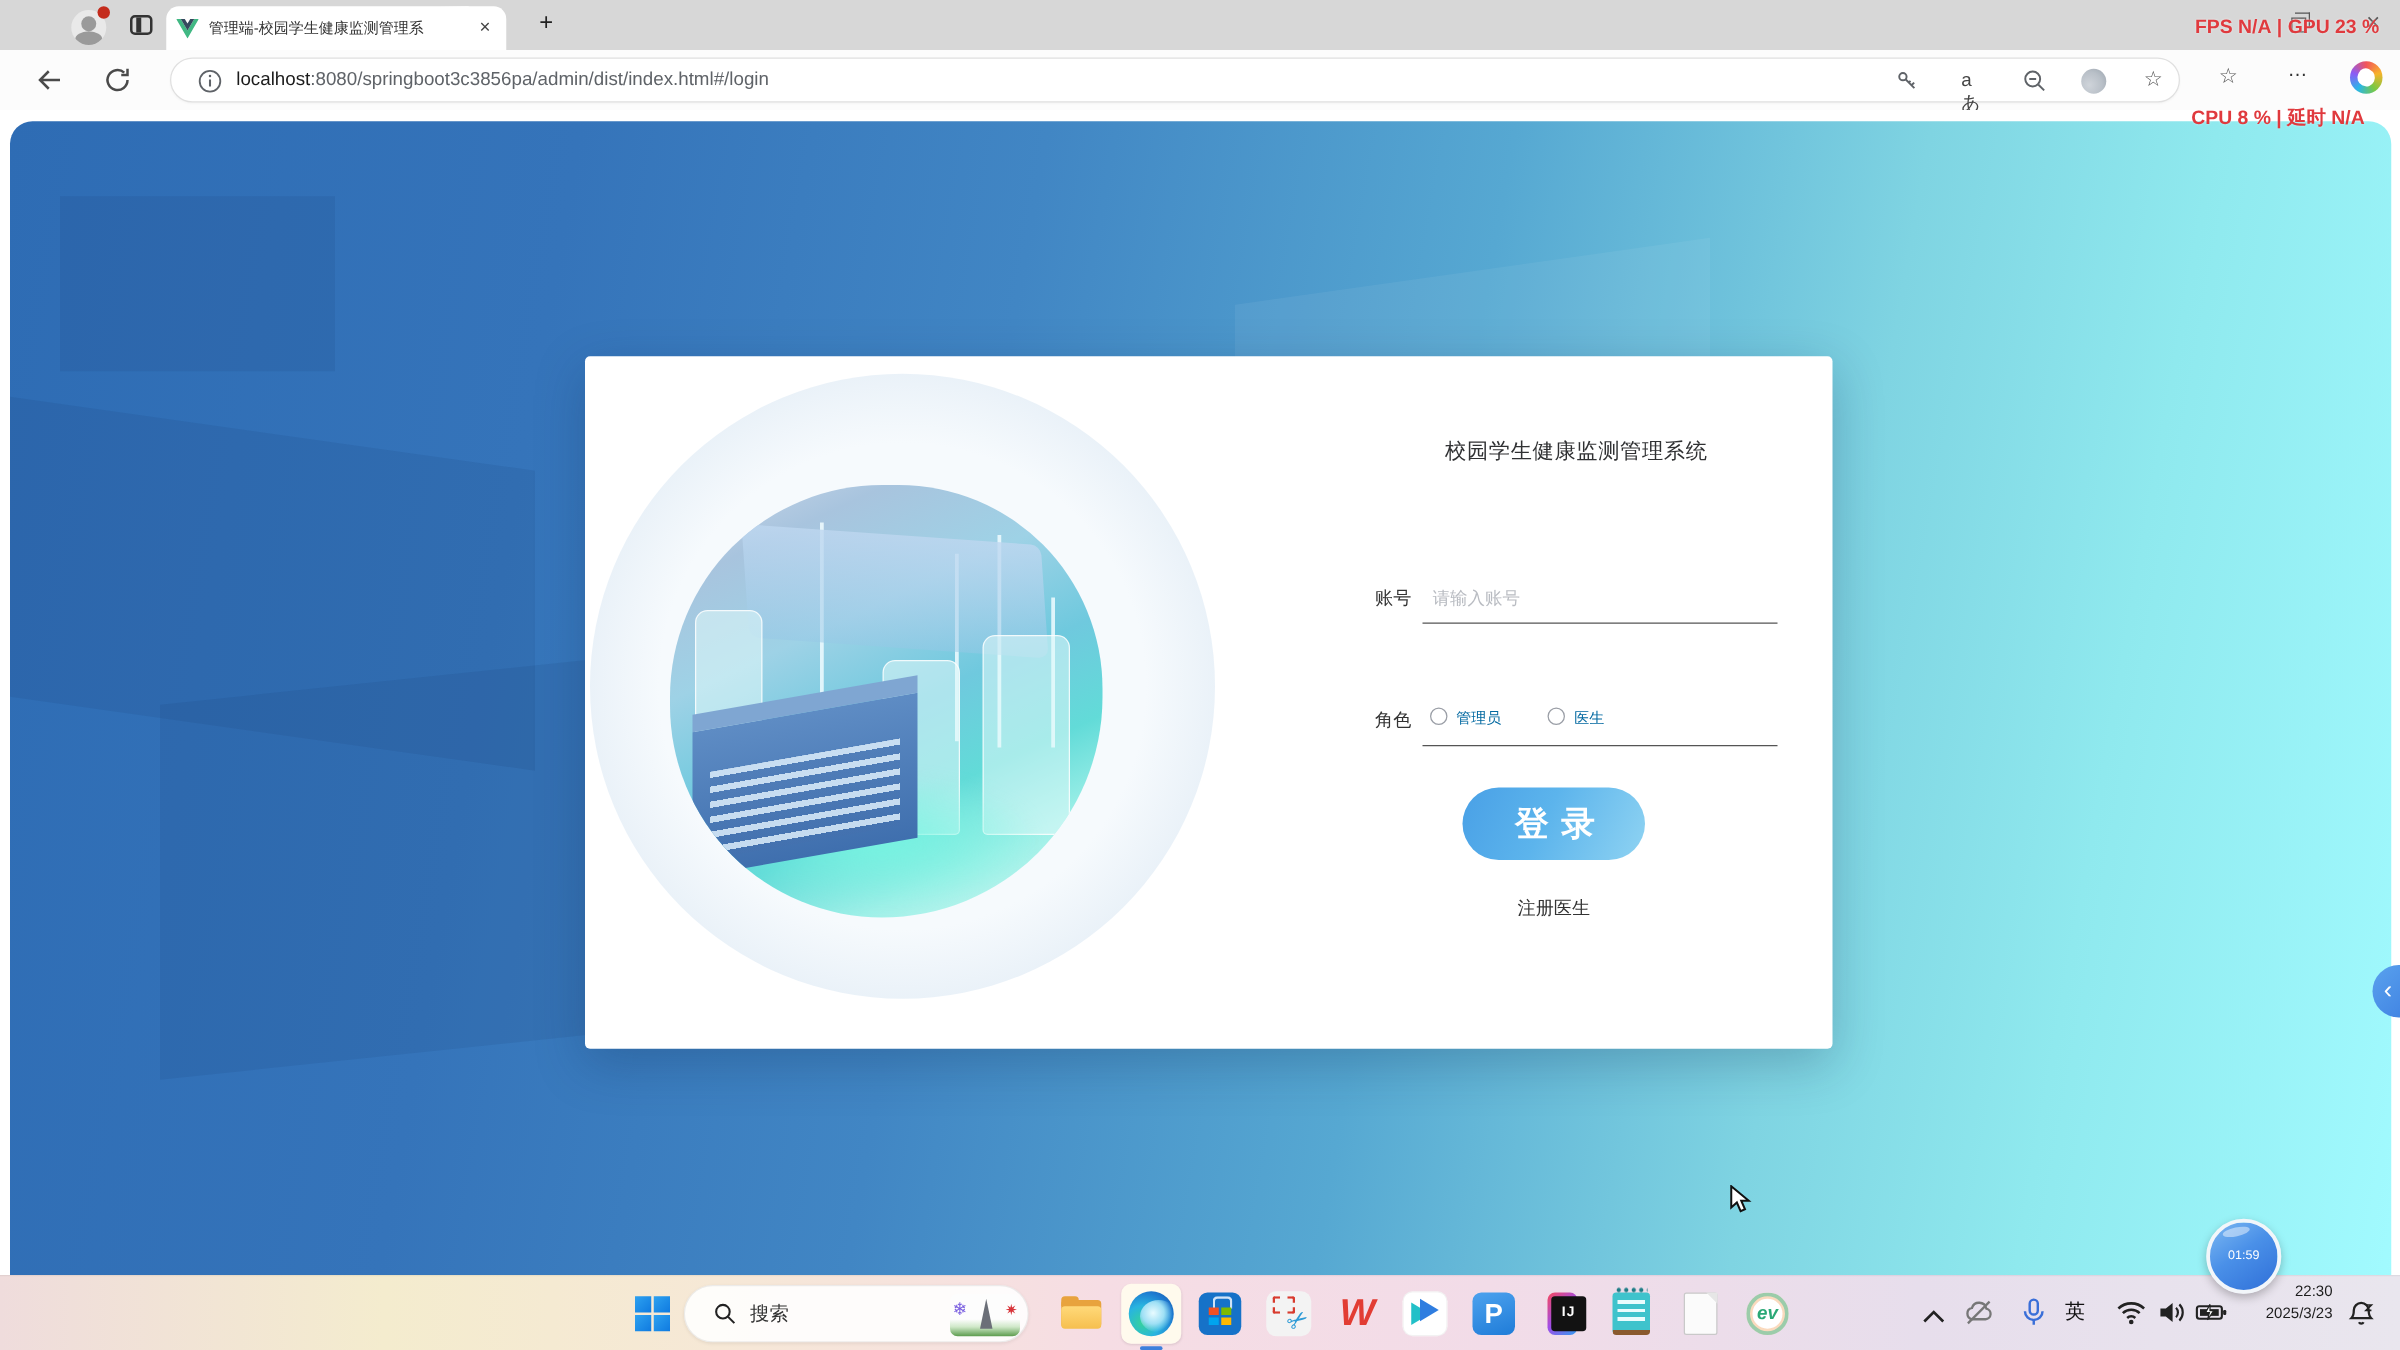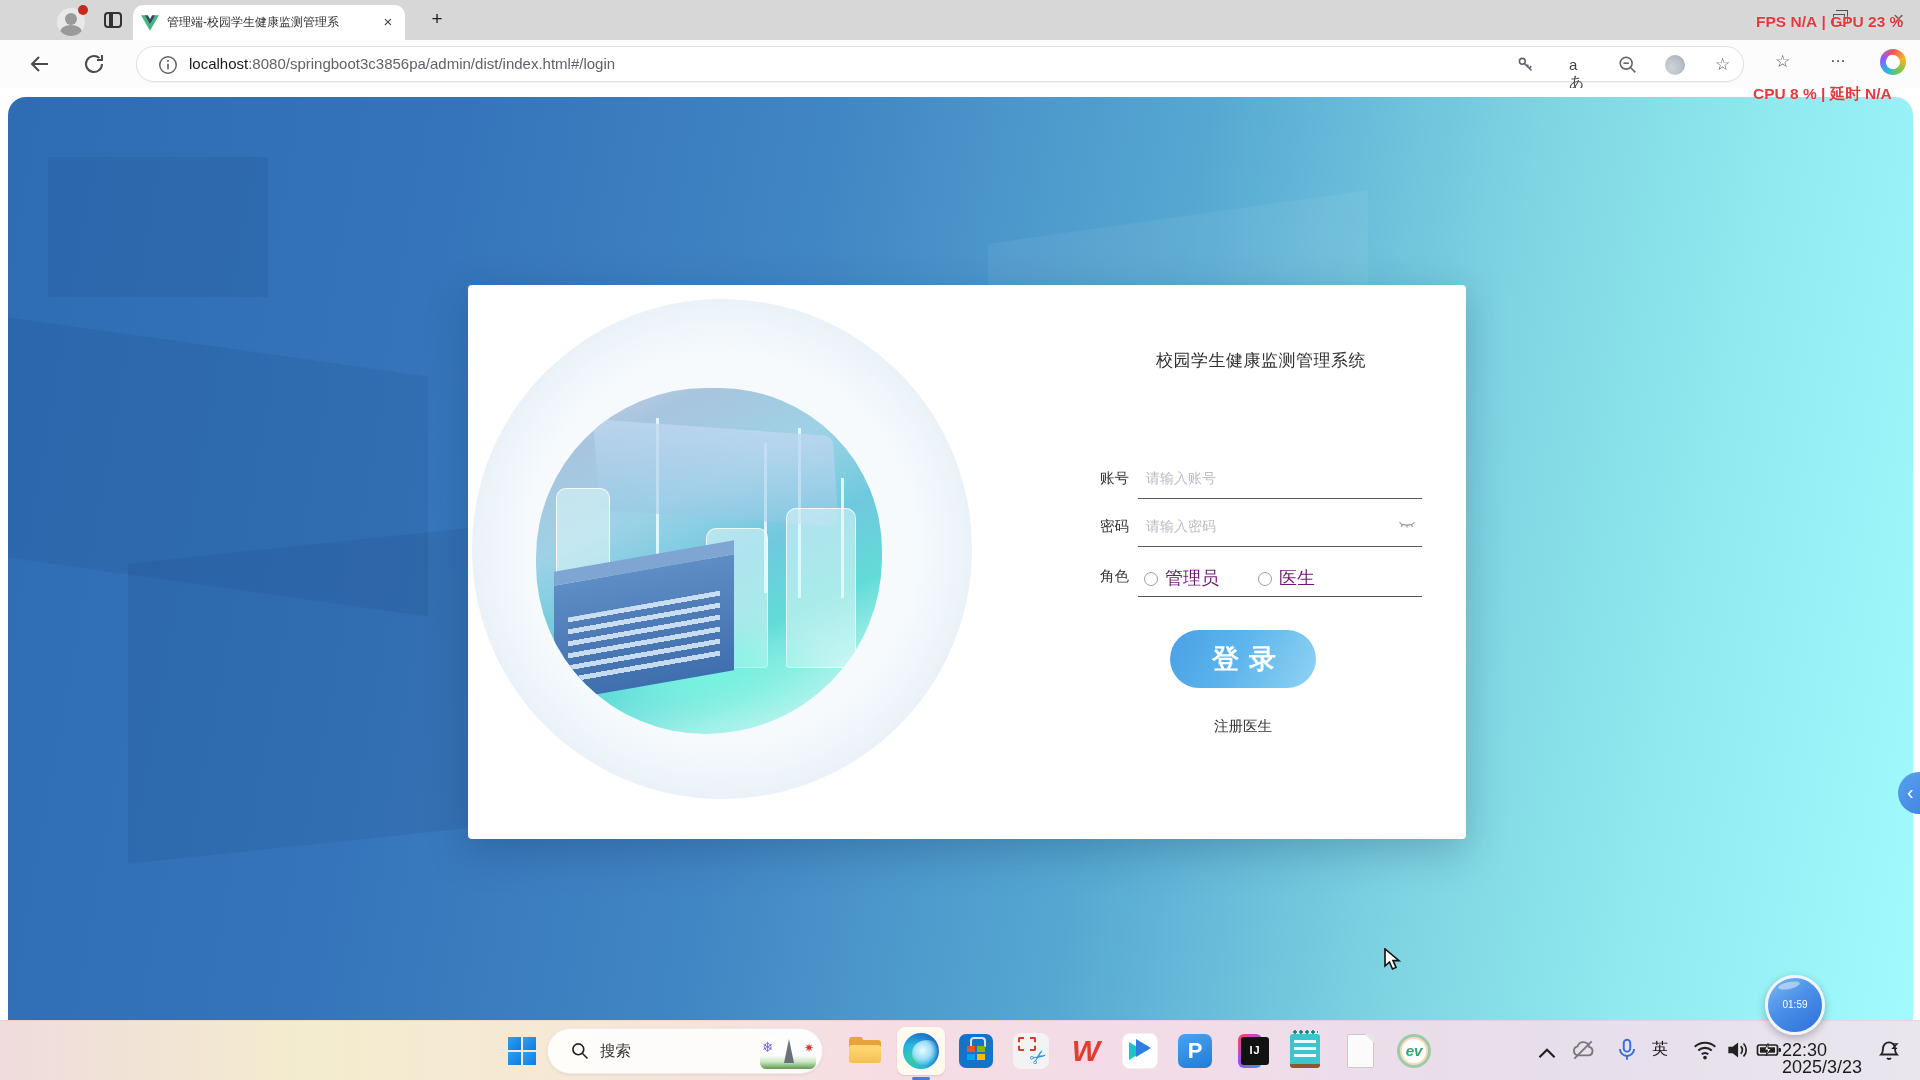--- a/index.html
+++ b/index.html
@@ -68,21 +68,21 @@
   .frow { position:absolute; left:0; width:322px; height:40px; }
   .frow .flabel { position:absolute; left:0; top:10px; font-size:14.5px; color:#333; }
   .frow .fline { position:absolute; left:38px; right:0; bottom:0; border-bottom:1px solid #555; }
   .frow input { position:absolute; left:46px; top:4px; width:240px; height:30px; border:none; outline:none; font-size:14px; color:#333; background:transparent; }
   .frow input::placeholder { color:#b9bcc2; }
   #row-account { top:174px; }
   #row-password { top:222px; }
   #row-role { top:272px; }
   #eye-icon { position:absolute; right:6px; top:12px; width:18px; height:14px; color:#8f949b; }
   .radio { display:inline-block; width:14px; height:14px; border:1px solid #9a9ea6; border-radius:50%; vertical-align:-2px; margin-right:7px; background:#fff; }
-  .radio-group { position:absolute; left:44px; top:9px; font-size:18px; color:#701a75; }
+  .radio-group { position:absolute; left:44px; top:9px; font-size:12px; color:#0369a1; }
   .radio-opt { margin-right:34px; }
   #login-btn { position:absolute; left:70px; top:345px; width:146px; height:58px; border:none; border-radius:29px; cursor:pointer;
     background:linear-gradient(115deg,#49a0e6 0%,#5cb4ec 45%,#8fd3f2 100%); color:#fff; font-size:27px; font-weight:700; letter-spacing:10px; padding-left:12px; font-family:inherit; }
   #register-link { position:absolute; left:0; top:432px; width:286px; text-align:center; font-size:14.5px; color:#333; cursor:pointer; }
 
   
   #panel-handle { position:absolute; left:1898px; top:684px; width:42px; height:42px; border-radius:50%; background:linear-gradient(135deg,#5aa2ee,#3b7de0); color:#fff; font-size:20px; line-height:40px; padding-left:9px; }
   #clock-widget { position:absolute; left:1765px; top:887px; width:60px; height:60px; border-radius:50%; background:linear-gradient(145deg,#7db9f2 0%,#4a90e8 45%,#2f6fd8 100%); border:3px solid #f2f6fa; box-shadow:0 3px 8px rgba(0,0,0,.25); color:#fff; font-size:10px; text-align:center; line-height:54px; z-index:60; }
   #clock-widget::after { content:""; position:absolute; left:10px; top:4px; width:22px; height:7px; border-radius:50%; background:rgba(255,255,255,.45); transform:rotate(-12deg); }
 
@@ -125,21 +125,21 @@
   .idea { width:24px; height:34px; border-radius:6px; background:linear-gradient(135deg,#f7485d,#a04de8 50%,#2f9ef0); padding:3px; }
   .idea i { display:block; width:28px; height:28px; background:#121212; border-radius:3px; color:#fff; font-style:normal; font-size:11px; font-weight:700; text-align:center; line-height:26px; letter-spacing:1px; }
   .notepad { width:30px; height:34px; background:#3fc3cc; border-radius:3px; position:relative; border-bottom:4px solid #8a5a2e; }
   .notepad::before { content:""; position:absolute; left:2px; top:-4px; width:26px; height:4px; background:radial-gradient(circle,#1f7d87 1.5px,transparent 2px) left/6px 4px repeat-x; }
   .notepad::after { content:""; position:absolute; left:4px; top:6px; width:22px; height:18px; background:repeating-linear-gradient(180deg,#eafcfd 0 3px,transparent 3px 7px); }
   .docfile { width:27px; height:34px; background:#fbfbfb; border:1px solid #c9c9c9; border-radius:2px; position:relative; }
   .docfile::before { content:""; position:absolute; right:-1px; top:-1px; border-style:solid; border-width:0 9px 9px 0; border-color:transparent #e6e6e6 transparent transparent; }
   .evapp { width:34px; height:34px; border-radius:50%; background:#fff; position:relative; box-shadow:inset 0 0 0 3px rgba(60,190,150,.5), inset 0 0 0 5px rgba(240,150,70,.35); color:#2aa876; font-size:15px; font-style:italic; font-weight:700; text-align:center; line-height:34px; }
   .tray-icon { position:absolute; top:16px; width:26px; height:26px; color:#1c1c1c; }
   #ime { font-size:16px; color:#111; top:18px; }
-  #tb-clock { position:absolute; left:1782px; top:21px; width:84px; font-size:18px; color:#1c1c1c; line-height:17px; }
+  #tb-clock { position:absolute; left:1782px; top:4px; width:84px; text-align:right; font-size:12px; color:#1c1c1c; line-height:17px; }
 </style>
 </head>
 <body>
 
 <div id="window">
 
   <div id="tabstrip">
     <div id="avatar">
       <div class="head"></div>
       <div class="body"></div>
@@ -230,28 +230,20 @@
 
         <div id="form">
           <div id="login-title">校园学生健康监测管理系统</div>
 
           <div class="frow" id="row-account">
             <span class="flabel">账号</span>
             <input type="text" placeholder="请输入账号" style="">
             <span class="fline"></span>
           </div>
 
-          <div class="frow" id="row-password">
-            <span class="flabel">密码</span>
-            <input type="text" placeholder="请输入密码" style="">
-            <svg id="eye-icon" viewBox="0 0 24 14">
-                <path d="M2 2c3 5 17 5 20 0M6 5.5 4.5 8M12 6.5V9m6-3.5L19.5 8" fill="none" stroke="#8f949b" stroke-width="1.6"></path>
-              </svg>
-            <span class="fline"></span>
-          </div>
 
           <div class="frow" id="row-role">
             <span class="flabel">角色</span>
             <span class="radio-group">
               <span class="radio-opt"><span class="radio"></span><span>管理员</span></span>
               <span class="radio-opt"><span class="radio"></span><span>医生</span></span>
             </span>
             <span class="fline"></span>
           </div>
 

